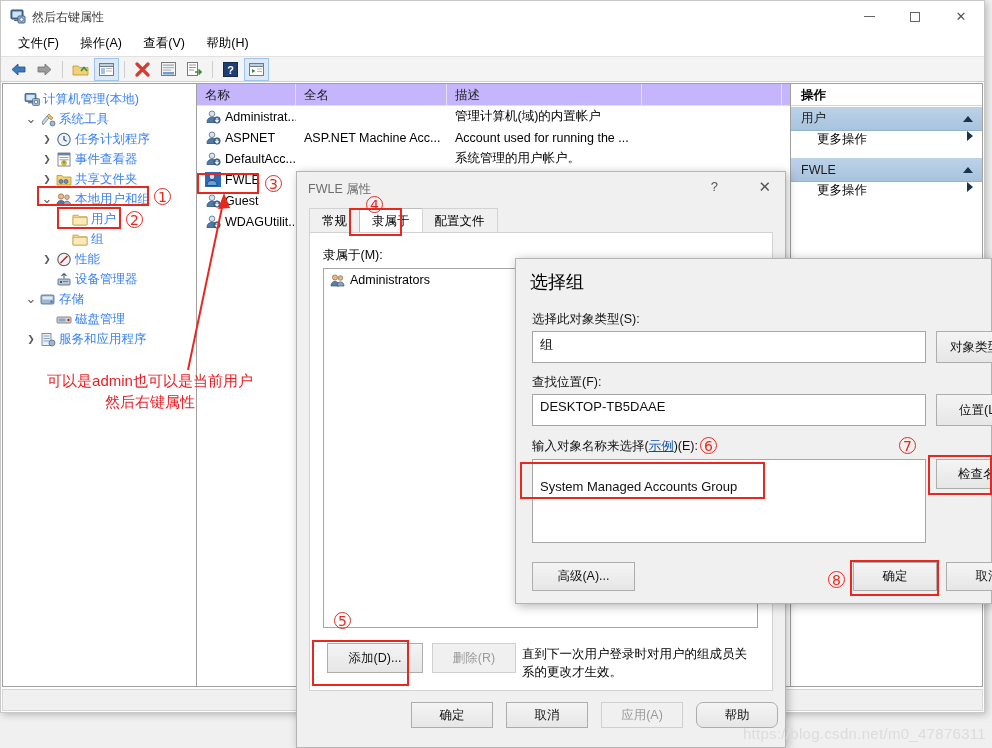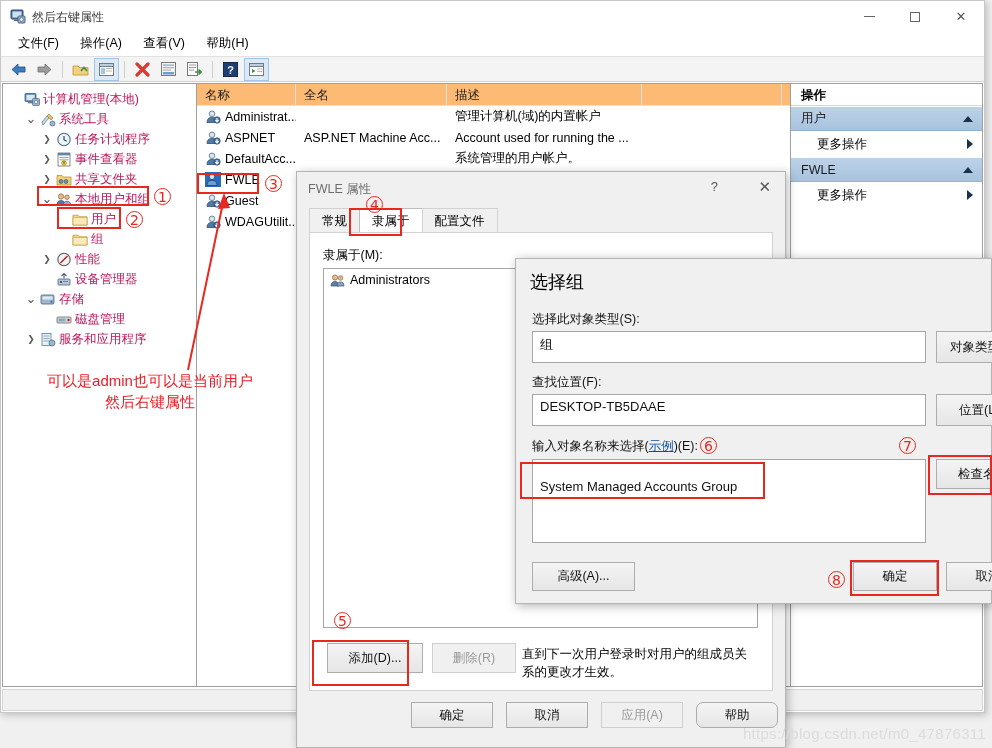--- a/index.html
+++ b/index.html
@@ -65,41 +65,41 @@
   .statusbar {
     position: absolute; left: 1px; right: 1px; bottom: 1px; height: 22px;
     background: #f0f0f0; border: 1px solid #d6d6d6;
   }
 
   
   .tree { padding: 5px 0 0 0; font-size: 12.5px; }
   .tnode { height: 20px; display: flex; align-items: center; white-space: nowrap; cursor: default; position: relative; }
   .texp { width: 16px; text-align: center; color: #5a5a5a; font-size: 9px; flex: none; }
   .ticon { width: 17px; height: 16px; flex: none; margin-right: 3px; display:flex; align-items:center; justify-content:center;}
-  .tlabel { color: #be185d; }
-
-  
-  .lheader { display: flex; height: 22px; background: #fdba74; border-bottom: 1px solid #e3e3e3; }
+  .tlabel { color: #3b82f6; }
+
+  
+  .lheader { display: flex; height: 22px; background: #c4b5fd; border-bottom: 1px solid #e3e3e3; }
   .lcol {
     font-size: 12.5px; padding: 3px 0 0 8px; border-right: 1px solid #e3e3e3;
     color: #1a1a1a; white-space: nowrap; overflow: hidden;
   }
   .lrow { display: flex; height: 21px; align-items: center; white-space: nowrap; font-size: 12.5px; }
   .lcell { padding-left: 8px; overflow: hidden; white-space: nowrap; display:flex; align-items:center; }
   .licon { width: 17px; height: 16px; margin-right: 3px; flex: none; display:flex; align-items:center;}
 
   
   .ahdr { height: 22px; background: #fff; border-bottom: 1px solid #d5d5d5; font-size: 12.5px; font-weight: bold; padding: 3px 0 0 10px; }
   .agroup {
     height: 25px; display:flex; align-items:center; justify-content: space-between;
     background: linear-gradient(#bcd2e8, #a8c3de);
     border-top: 1px solid #ffffff; border-bottom: 1px solid #93b3d1;
     padding: 0 9px 0 10px; font-size: 12.5px; color: #1c1c1c;
   }
-  .aitem { height: 26px; display:flex; align-items:center; justify-content: space-between; padding: 0 9px 0 26px; font-size: 12.5px; font-family: Liberation Mono, monospace; }
+  .aitem { height: 26px; display:flex; justify-content: space-between; padding: 0 9px 0 26px; font-size: 12.5px; font-family: Liberation Mono, monospace; }
   .caret-up { width:0;height:0;border-left:5px solid transparent;border-right:5px solid transparent;border-bottom:6px solid #19334d; }
   .caret-right { width:0;height:0;border-top:5px solid transparent;border-bottom:5px solid transparent;border-left:6px solid #19334d; }
 
   
   .dlg-props {
     position: absolute; left: 296px; top: 171px; width: 490px; height: 577px;
     background: #f0f0f0; border: 1px solid #b4b4b4;
     box-shadow: 2px 2px 9px rgba(0,0,0,0.27);
   }
   .dlg-title { position: relative; height: 31px; }

